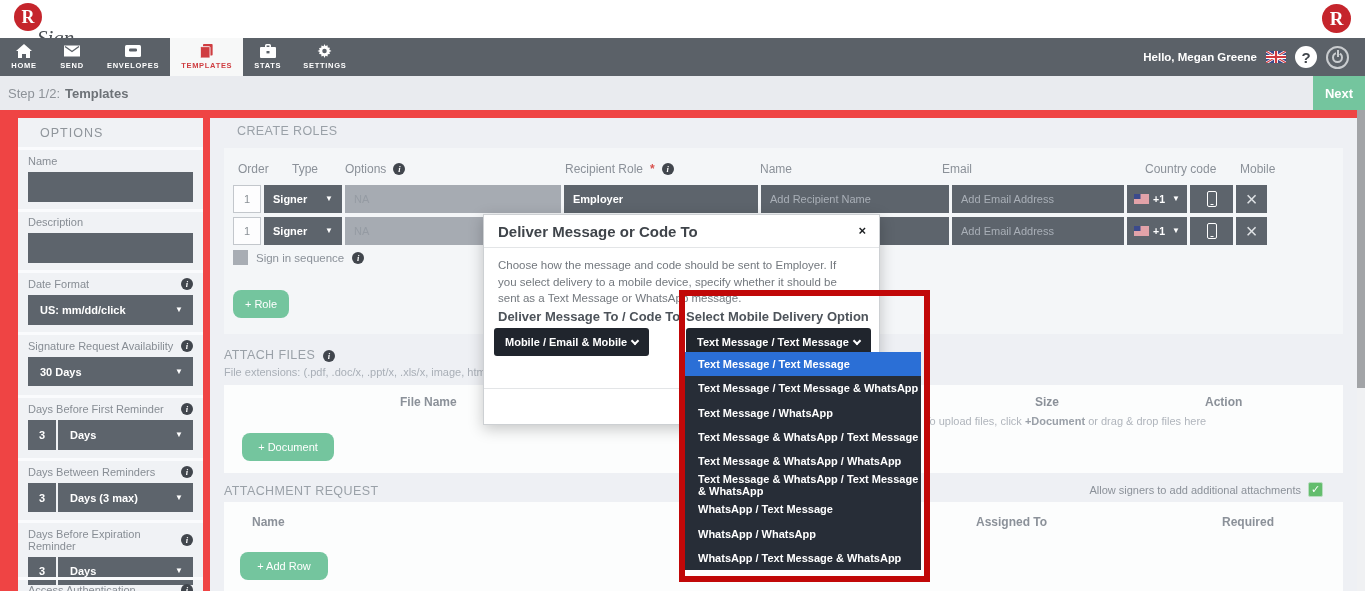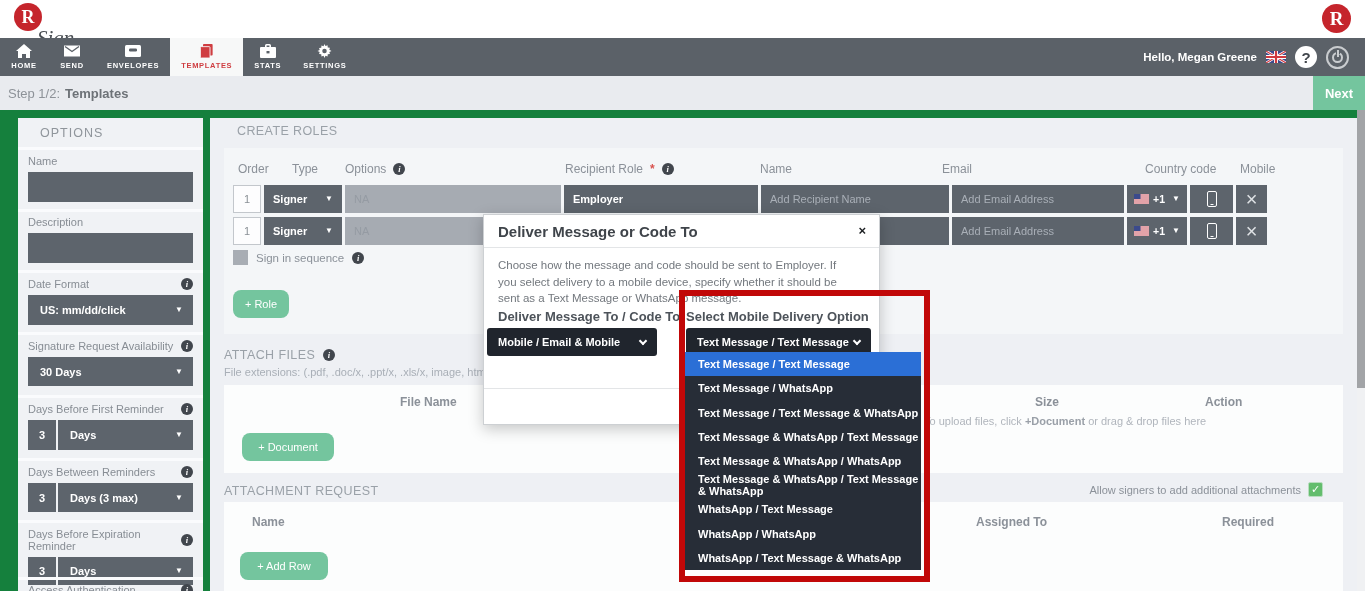--- a/index.html
+++ b/index.html
@@ -34,41 +34,41 @@
   .power i:before{content:"";position:absolute;left:50%;top:-5px;width:4px;height:5px;background:#5b6168;transform:translateX(-50%)}
   .power i:after{content:"";position:absolute;left:50%;top:-4px;width:2px;height:7px;background:#c9cccf;transform:translateX(-50%)}
 
   
   .stepbar{position:absolute;top:76px;left:0;width:1365px;height:34px;background:#e9ebef;display:flex;align-items:center;padding-left:8px;
            font-size:13px;color:#8d9298}
   .stepbar b{color:#6d7277;margin-left:5px}
   .next-btn{position:absolute;right:0;top:0;width:52px;height:34px;background:#74c59e;color:#fff;font-weight:bold;font-size:13px;border:none;cursor:pointer;font-family:"Liberation Sans",sans-serif}
 
   
-  .content{position:absolute;top:110px;left:0;width:1365px;height:481px;background:#15803d}
+  .content{position:absolute;top:110px;left:0;width:1365px;height:481px;background:#ef4444}
 
   
   .sidebar{position:absolute;left:18px;top:8px;width:185px;height:473px;background:#f0f2f5;overflow:hidden}
   .sb-title{position:absolute;left:22px;top:8px;font-size:12.5px;color:#8f959b;letter-spacing:1px}
   .sg{position:absolute;left:10px;width:165px}
   .slabel{display:flex;justify-content:space-between;align-items:center;font-size:11px;color:#878d94}
   .sinput{background:#5d646c;width:165px}
   .sselect{background:#5d646c;display:flex;align-items:center;justify-content:space-between;padding:0 10px 0 12px;color:#fff;
            font-size:11px;font-weight:bold;cursor:pointer}
   .srow{display:flex;gap:2px}
   .snum{width:28px;background:#5d646c;color:#fff;font-size:11px;font-weight:bold;display:flex;align-items:center;justify-content:center}
   .srow .sselect{flex:1}
   .sdiv{position:absolute;left:0;width:185px;height:3px;background:#fafbfd}
   .info{width:12px;height:12px;border-radius:50%;background:#41464d;color:#fff;font-size:8.5px;font-weight:bold;font-style:italic;
         display:inline-flex;align-items:center;justify-content:center;font-family:"Liberation Serif",serif;flex:none}
   .caret{font-size:8px;color:#fff;line-height:1}
 
   
   .main{position:absolute;left:210px;top:8px;width:1147px;height:473px;background:#eef0f4}
-  .sec-title{position:absolute;font-size:12.5px;color:#9aa1a8;letter-spacing:.4px;display:flex;align-items:center;gap:8px}
+  .sec-title{position:absolute;font-size:12.5px;color:#9aa1a8;letter-spacing:.4px;display:flex;align-items:flex-end;gap:8px}
   .roles-panel{position:absolute;left:14px;top:30px;width:1119px;height:186px;background:#f4f6f8}
   .rhead{position:absolute;font-size:12px;color:#8b9199;display:flex;align-items:center;gap:7px}
   .rhead .req{color:#d9534f;font-weight:bold}
   .rrow{position:absolute;left:23px;display:flex;gap:3px;height:28px}
   .cell{background:#5d646c;color:#fff;font-size:11px;display:flex;align-items:center;padding:0 9px}
   .cell.order{width:28px;background:#fdfdfe;border:1px solid #c3c7cc;color:#8a9096;justify-content:center;padding:0}
   .cell.type{width:78px;font-weight:bold;justify-content:space-between;cursor:pointer}
   .cell.opts{width:216px;background:#a6abb2;color:#959ba3}
   .cell.role{width:194px;font-weight:600}
   .cell.namec{width:188px}
@@ -424,35 +424,35 @@
       <button class="btn-green" style="left:16px;top:50px;width:88px;height:28px">+ Add Row</button>
     </div>
   </main>
 
   <div class="modal">
     <div class="m-title">Deliver Message or Code To</div>
     <span class="m-close">×</span>
     <p class="m-body">Choose how the message and code should be sent to Employer. If you select delivery to a mobile device, specify whether it should be sent as a Text Message or WhatsApp message.</p>
     <span class="m-label" style="left:14px">Deliver Message To / Code To</span>
     <span class="m-label" style="left:202px">Select Mobile Delivery Option</span>
-    <div class="m-select" style="left:3px;width:170px">
+    <div class="m-select" style="left:10px;width:155px">
       <span>Mobile / Email &amp; Mobile</span>
       <span class="chev"></span>
     </div>
     <div class="m-select" style="left:202px;width:185px">
       <span>Text Message / Text Message</span>
       <span class="chev"></span>
     </div>
     <div class="m-foot"></div>
   </div>
 
   <div class="ddlist">
     <div class="opt sel">Text Message / Text Message</div>
+    <div class="opt">Text Message / Text Message &amp; WhatsApp</div>
     <div class="opt">Text Message / WhatsApp</div>
-    <div class="opt">Text Message / Text Message &amp; WhatsApp</div>
     <div class="opt">Text Message &amp; WhatsApp / Text Message</div>
     <div class="opt">Text Message &amp; WhatsApp / WhatsApp</div>
     <div class="opt">Text Message &amp; WhatsApp / Text Message &amp; WhatsApp</div>
     <div class="opt">WhatsApp / Text Message</div>
     <div class="opt">WhatsApp / WhatsApp</div>
     <div class="opt">WhatsApp / Text Message &amp; WhatsApp</div>
   </div>
   <div class="dd-foot"></div>
 
   <div class="red-rect"></div>

